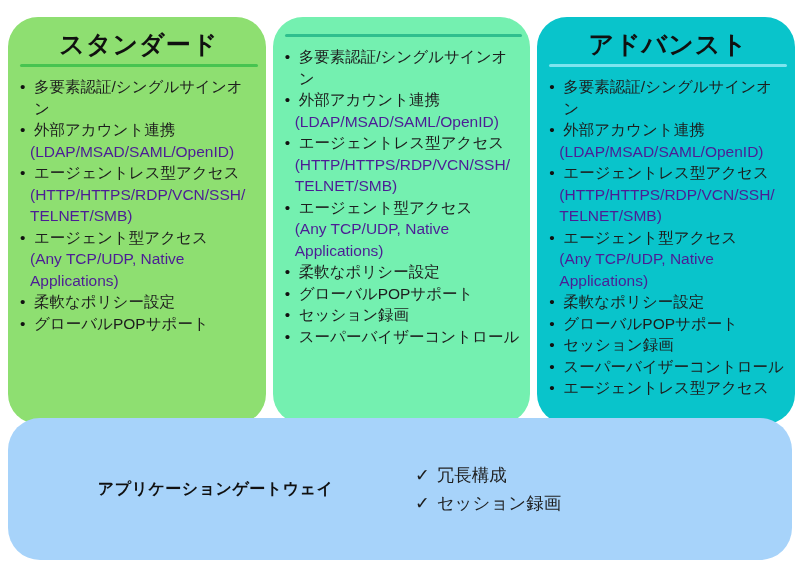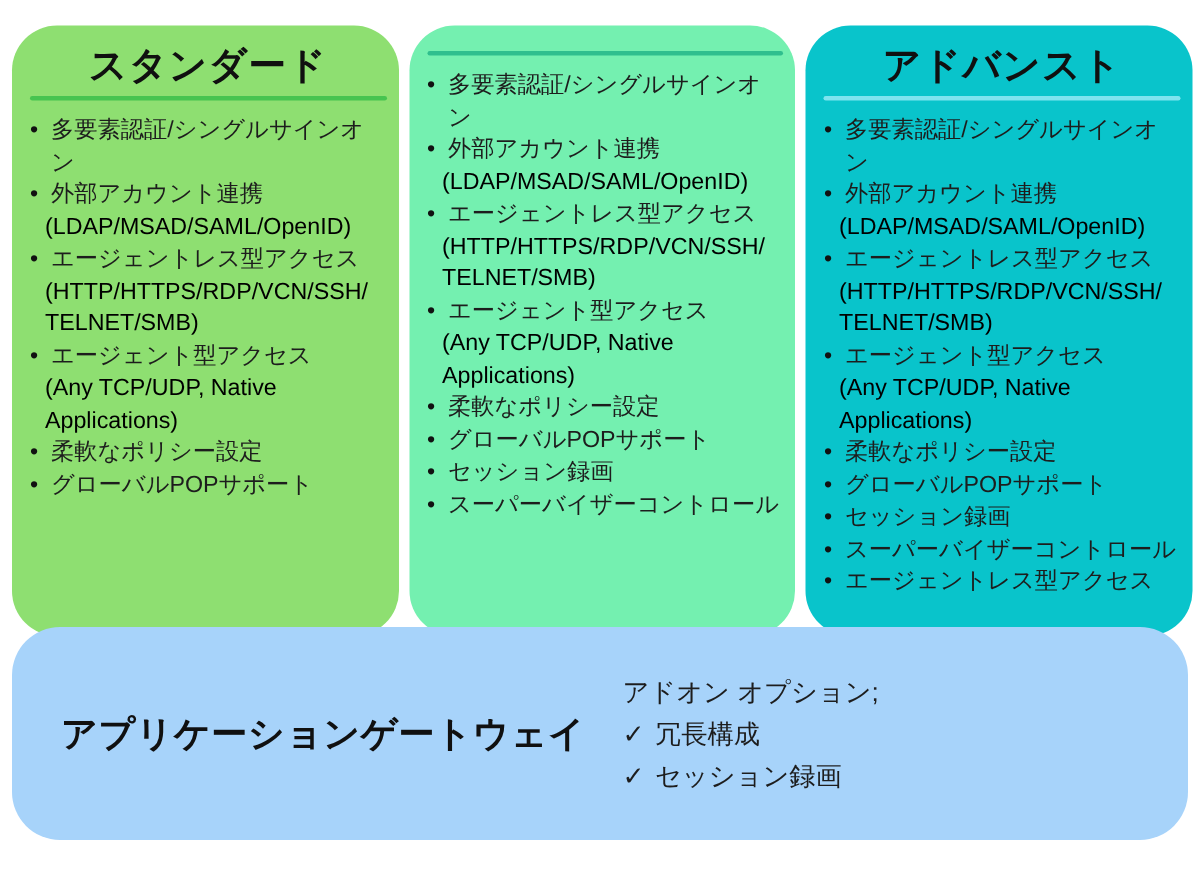--- a/index.html
+++ b/index.html
@@ -49,40 +49,40 @@
     color: #1d1d1d;
   }
   .feature-list li { display: flex; margin: 0; }
   .dot {
     flex: 0 0 14px;
     width: 14px;
     color: #111111;
   }
   .ftxt { flex: 1 1 auto; min-width: 0; }
   .fsub {
-    color: #000000;
+    color: #4c1d95;
     margin-left: -4px;
     white-space: pre-line;
   }
   .gateway {
     position: absolute;
     left: 8px;
     top: 418px;
     width: 784px;
     height: 142px;
     border-radius: 32px;
     box-sizing: border-box;
     display: flex;
     align-items: center;
     padding: 0 30px;
   }
   .gw-title {
     width: 355px;
     text-align: center;
-    font-size: 24px;
+    font-size: 16px;
     font-weight: 700;
     color: #101010;
     letter-spacing: 0.5px;
     white-space: nowrap;
   }
   .gw-addons {
     margin-left: 22px;
     font-size: 17.5px;
     line-height: 28px;
     color: #1d1d1d;
@@ -267,21 +267,20 @@
             </div>
           </li>
         </ul>
     </div>
 
   </div>
 
   <div class="gateway" style="background: rgb(167, 211, 250);">
     <div class="gw-title">アプリケーションゲートウェイ</div>
     <div class="gw-addons">
-      <div>アドオン オプション;</div>
       <div>
           <div><span class="gw-check">✓</span><span>冗長構成</span></div>
           <div><span class="gw-check">✓</span><span>セッション録画</span></div>
         </div>
     </div>
   </div>
 
 </div>
 
 </body></html>

